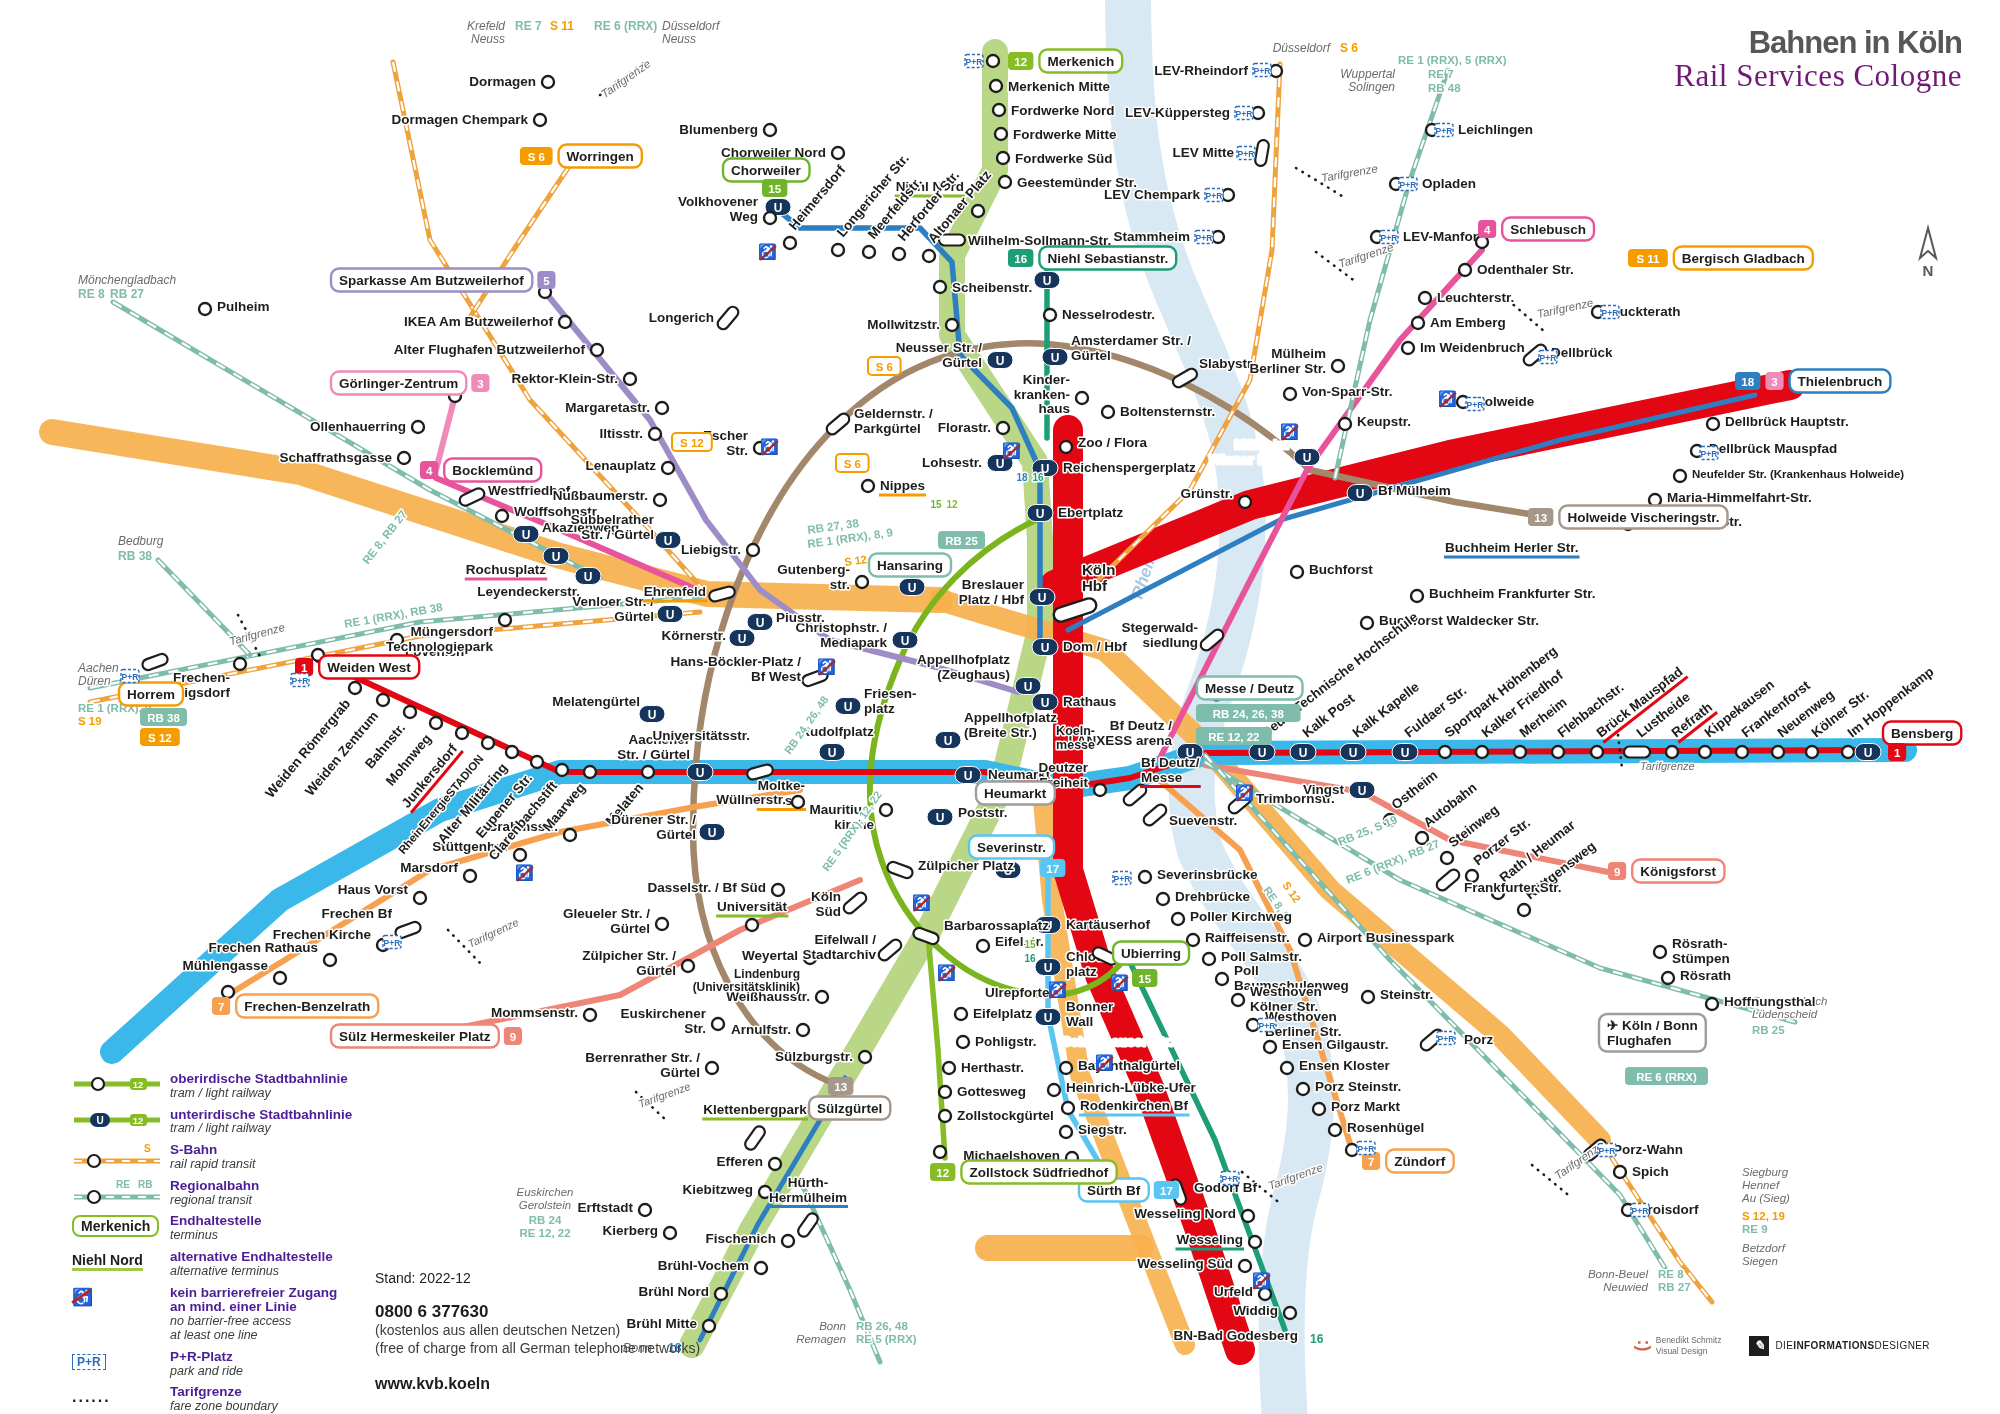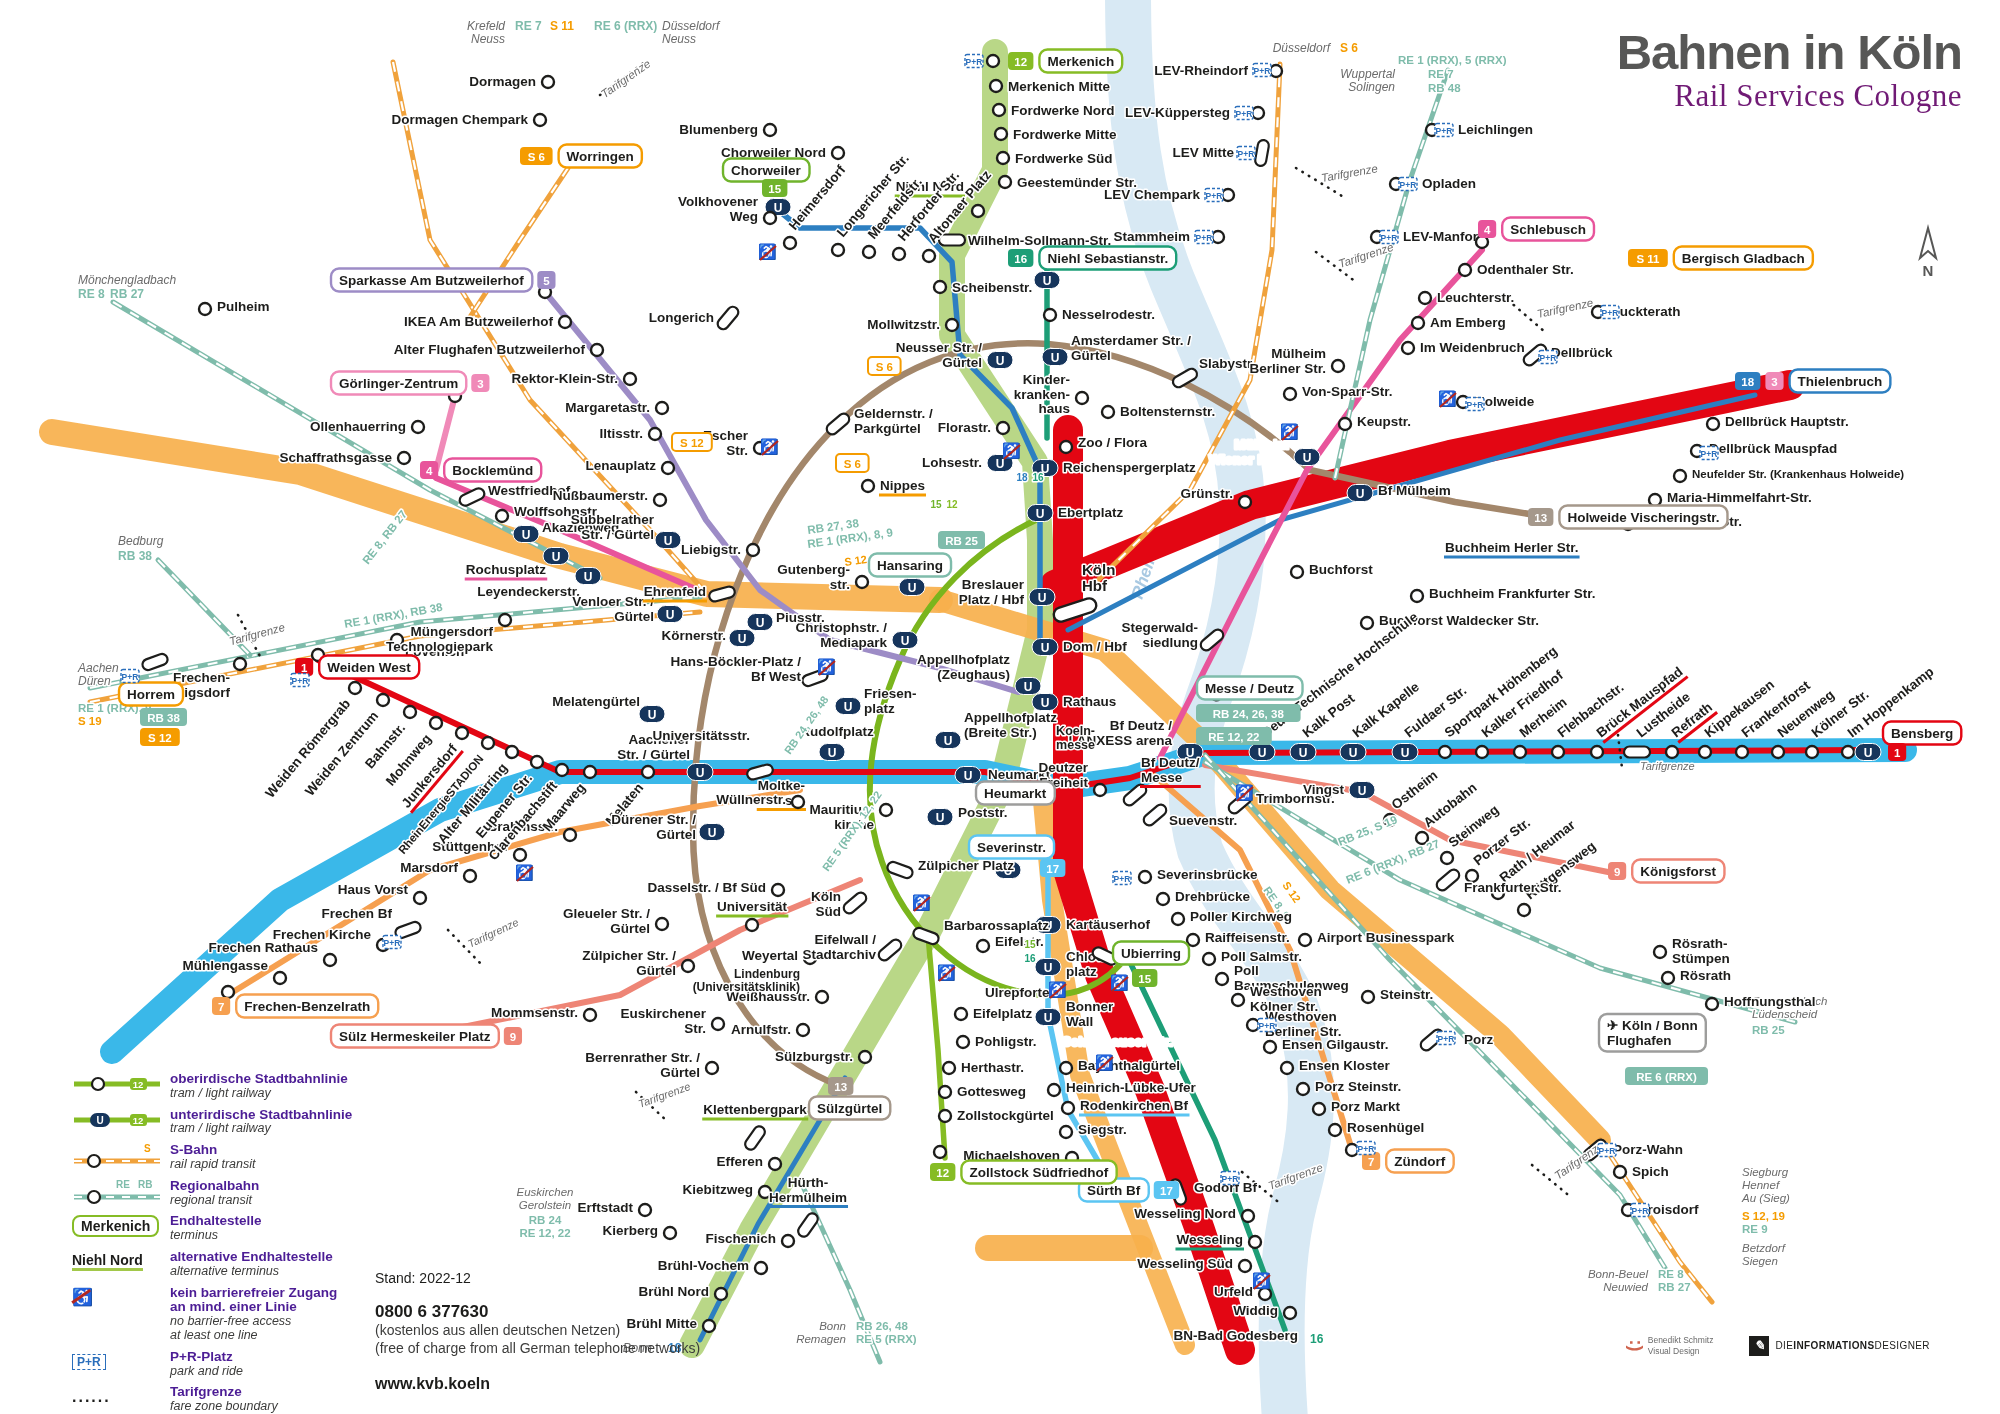--- a/index.html
+++ b/index.html
@@ -1,39 +1,39 @@
 <!DOCTYPE html>
 <html><head>
 <meta charset="utf-8">
 <style>
   html,body{margin:0;padding:0;background:#fff;}
   body{width:2000px;height:1414px;position:relative;font-family:"Liberation Sans",sans-serif;overflow:hidden;}
   #stage{position:absolute;inset:0;width:2000px;height:1414px;}
   svg text{font-family:"Liberation Sans",sans-serif;}
   .hdr{position:absolute;top:26px;right:38px;text-align:right;line-height:1.08;}
-  .hdr .t1{font-size:49px;font-weight:bold;color:#575756;letter-spacing:-1px;margin-left:43px;}
+  .hdr .t1{font-size:31px;font-weight:bold;color:#575756;letter-spacing:-1px;margin-left:43px;}
   .hdr .t2{font-size:31px;color:#701a75;letter-spacing:0.5px;font-family:Liberation Serif, serif;}
   .hdr .t3{font-size:36px;font-weight:bold;color:#e30613;margin-top:6px;}
   .legend{position:absolute;left:72px;top:1072px;width:300px;}
   .lrow{display:flex;align-items:flex-start;margin-bottom:7px;}
   .lsym{width:98px;flex:0 0 98px;display:flex;align-items:center;justify-content:flex-start;min-height:24px;}
   .ltxt .de{font-size:13.5px;font-weight:bold;color:#4c1d95;line-height:1.1;}
   .ltxt .en{font-size:12.5px;font-style:italic;color:#3c3c3b;line-height:1.1;}
   .term-ex{display:inline-block;border:2px solid #86bc25;border-radius:8px;padding:1px 7px;font-size:14px;font-weight:bold;color:#1d1d1b;background:#fff;}
   .alt-ex{display:inline-block;border-bottom:3px solid #a2c84a;font-size:14px;font-weight:bold;color:#1d1d1b;padding-bottom:0px;}
   .pr-ex{display:inline-block;border:1.5px solid #2a6ebb;border-top-style:dashed;border-bottom-style:dashed;color:#2a6ebb;font-weight:bold;font-size:12px;padding:0 4px;background:#fff;}
   .dots-ex{letter-spacing:2px;font-weight:bold;color:#1d1d1b;font-size:16px;}
   .wc{position:relative;font-size:17px;color:#1d1d1b;}
   .wc:after{content:"";position:absolute;left:-2px;top:8px;width:22px;height:2.5px;background:#b3261e;transform:rotate(-35deg);}
   .footer{position:absolute;left:375px;top:1270px;color:#1d1d1b;}
   .footer .stand{font-size:14px;margin-bottom:16px;}
   .footer .phone{font-size:17px;font-weight:bold;}
   .footer .note{font-size:14px;color:#3c3c3b;line-height:1.25;}
   .footer .web{font-size:16px;font-weight:bold;margin-top:18px;}
-  .credits{position:absolute;right:70px;top:1335px;display:flex;align-items:center;gap:36px;}
+  .credits{position:absolute;right:70px;top:1335px;display:flex;align-items:center;gap:28px;}
   .cr1{display:flex;align-items:center;gap:7px;}
   .cr1 .smile{color:#d0654f;font-weight:bold;font-size:18px;transform:rotate(90deg);}
   .cr1 .ct{font-size:8.5px;color:#6b6b6b;line-height:1.2;}
   .cr2{display:flex;align-items:center;gap:6px;}
   .cr2 .blk{width:20px;height:20px;background:#1d1d1b;color:#fff;font-size:13px;display:flex;align-items:center;justify-content:center;font-style:italic;font-weight:bold;}
   .cr2 .ct{font-size:10px;color:#1d1d1b;letter-spacing:0.4px;}
   .cr2 .ct b{font-weight:bold;}
   .lsvg{display:block;}
 </style>
 </head>

